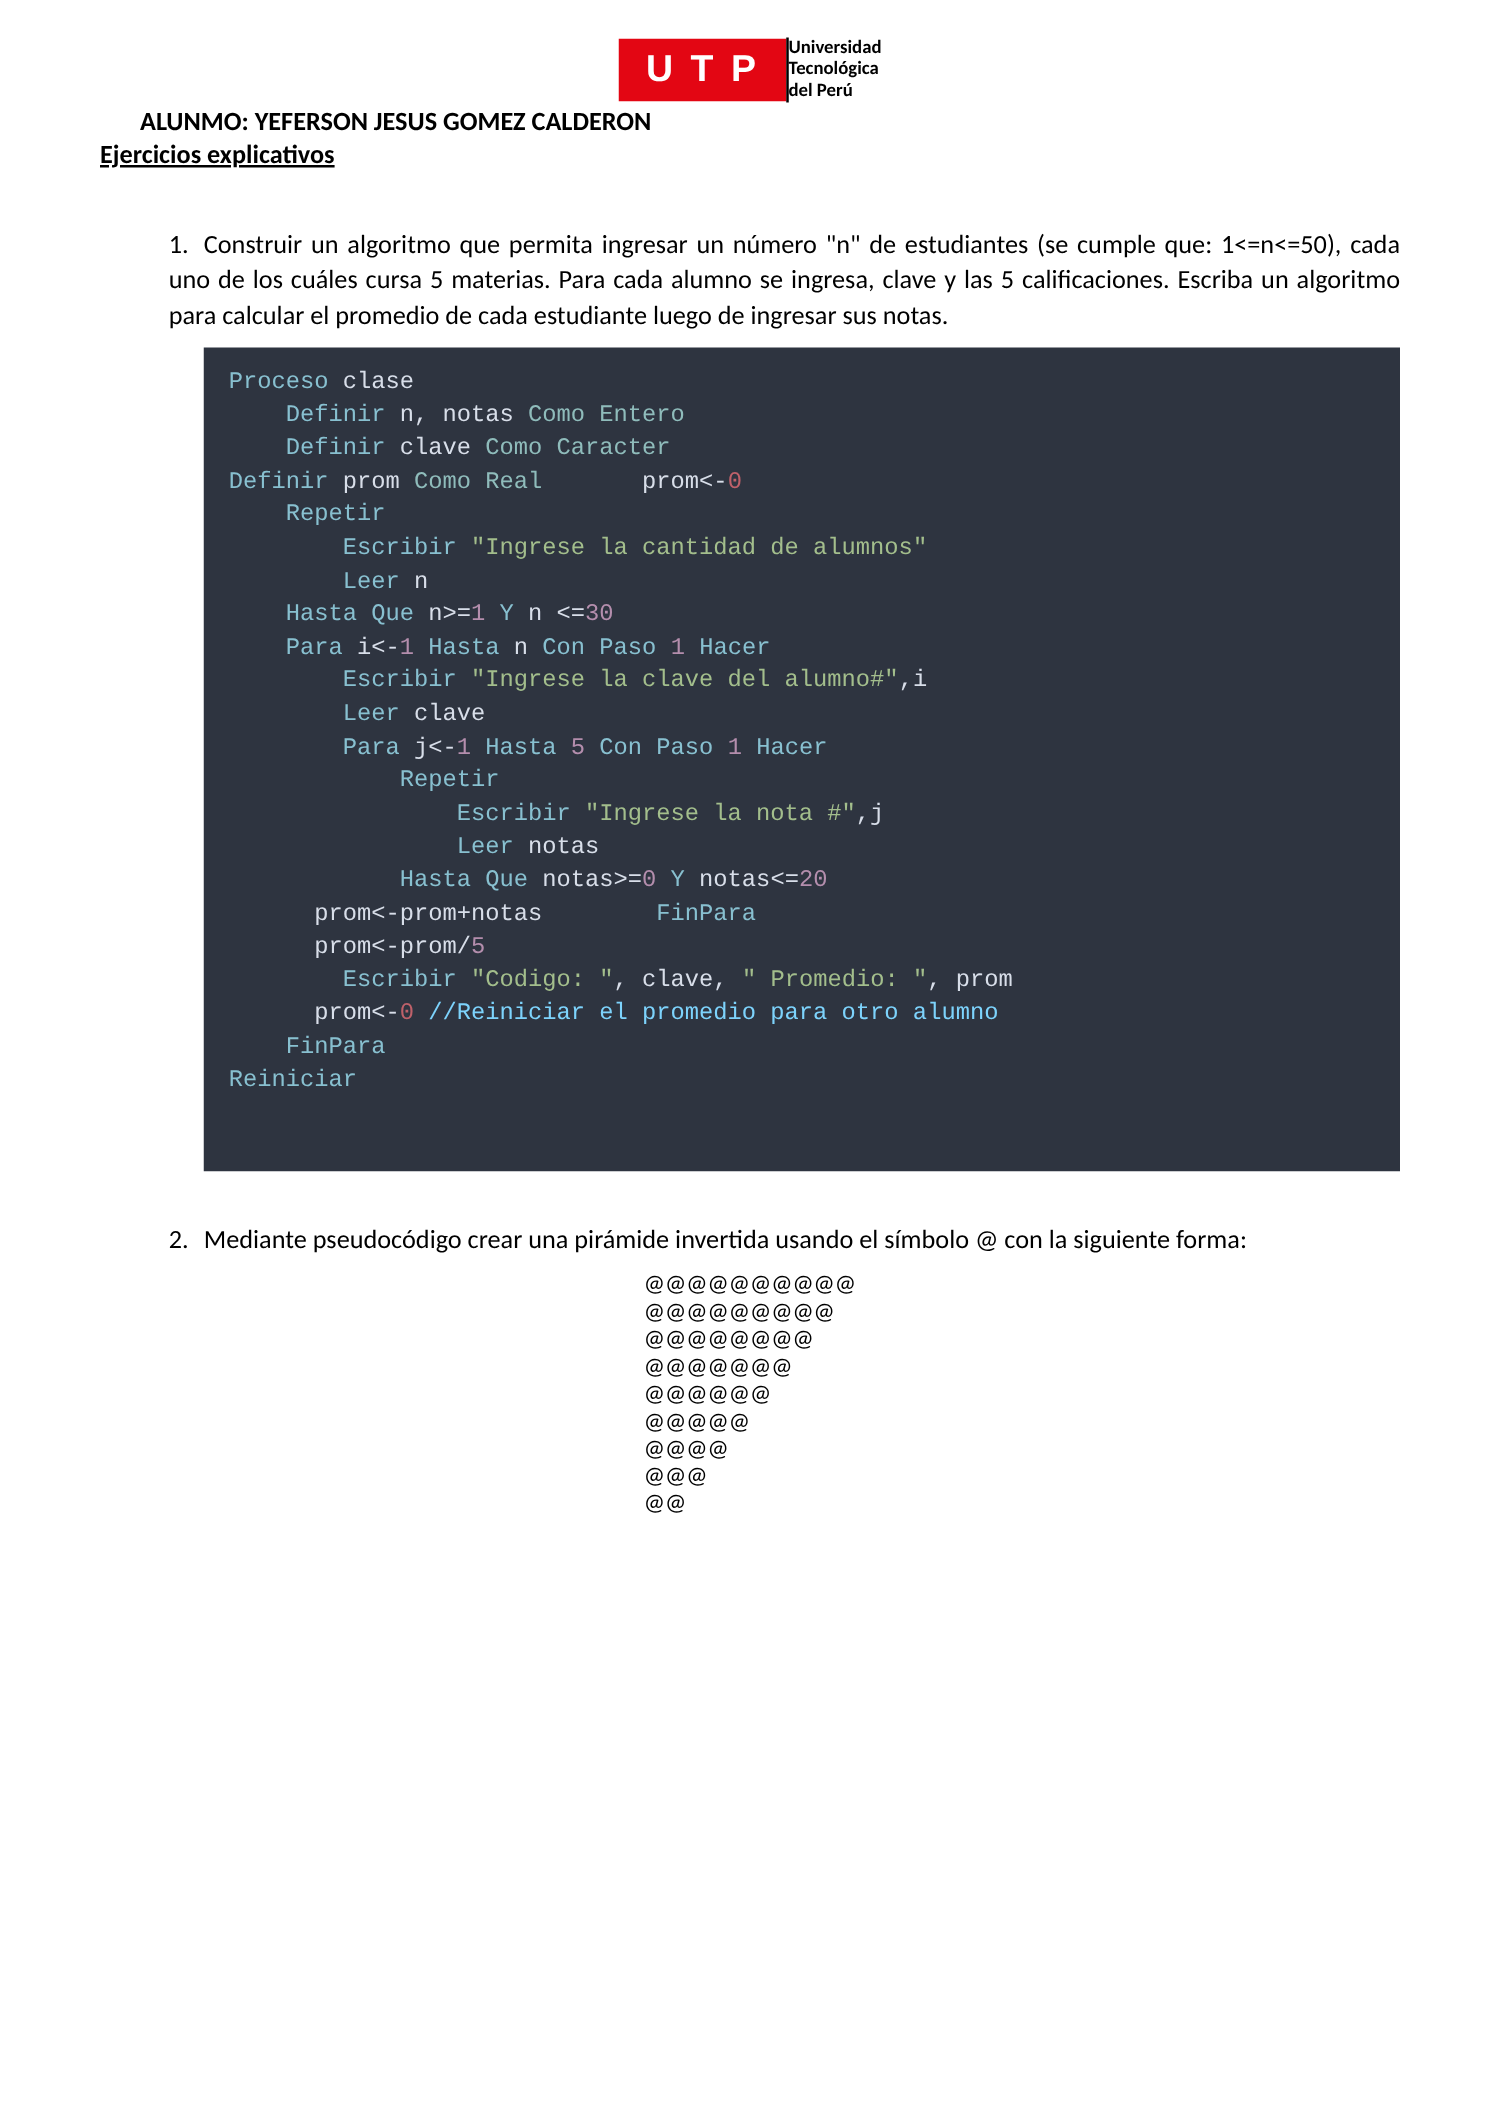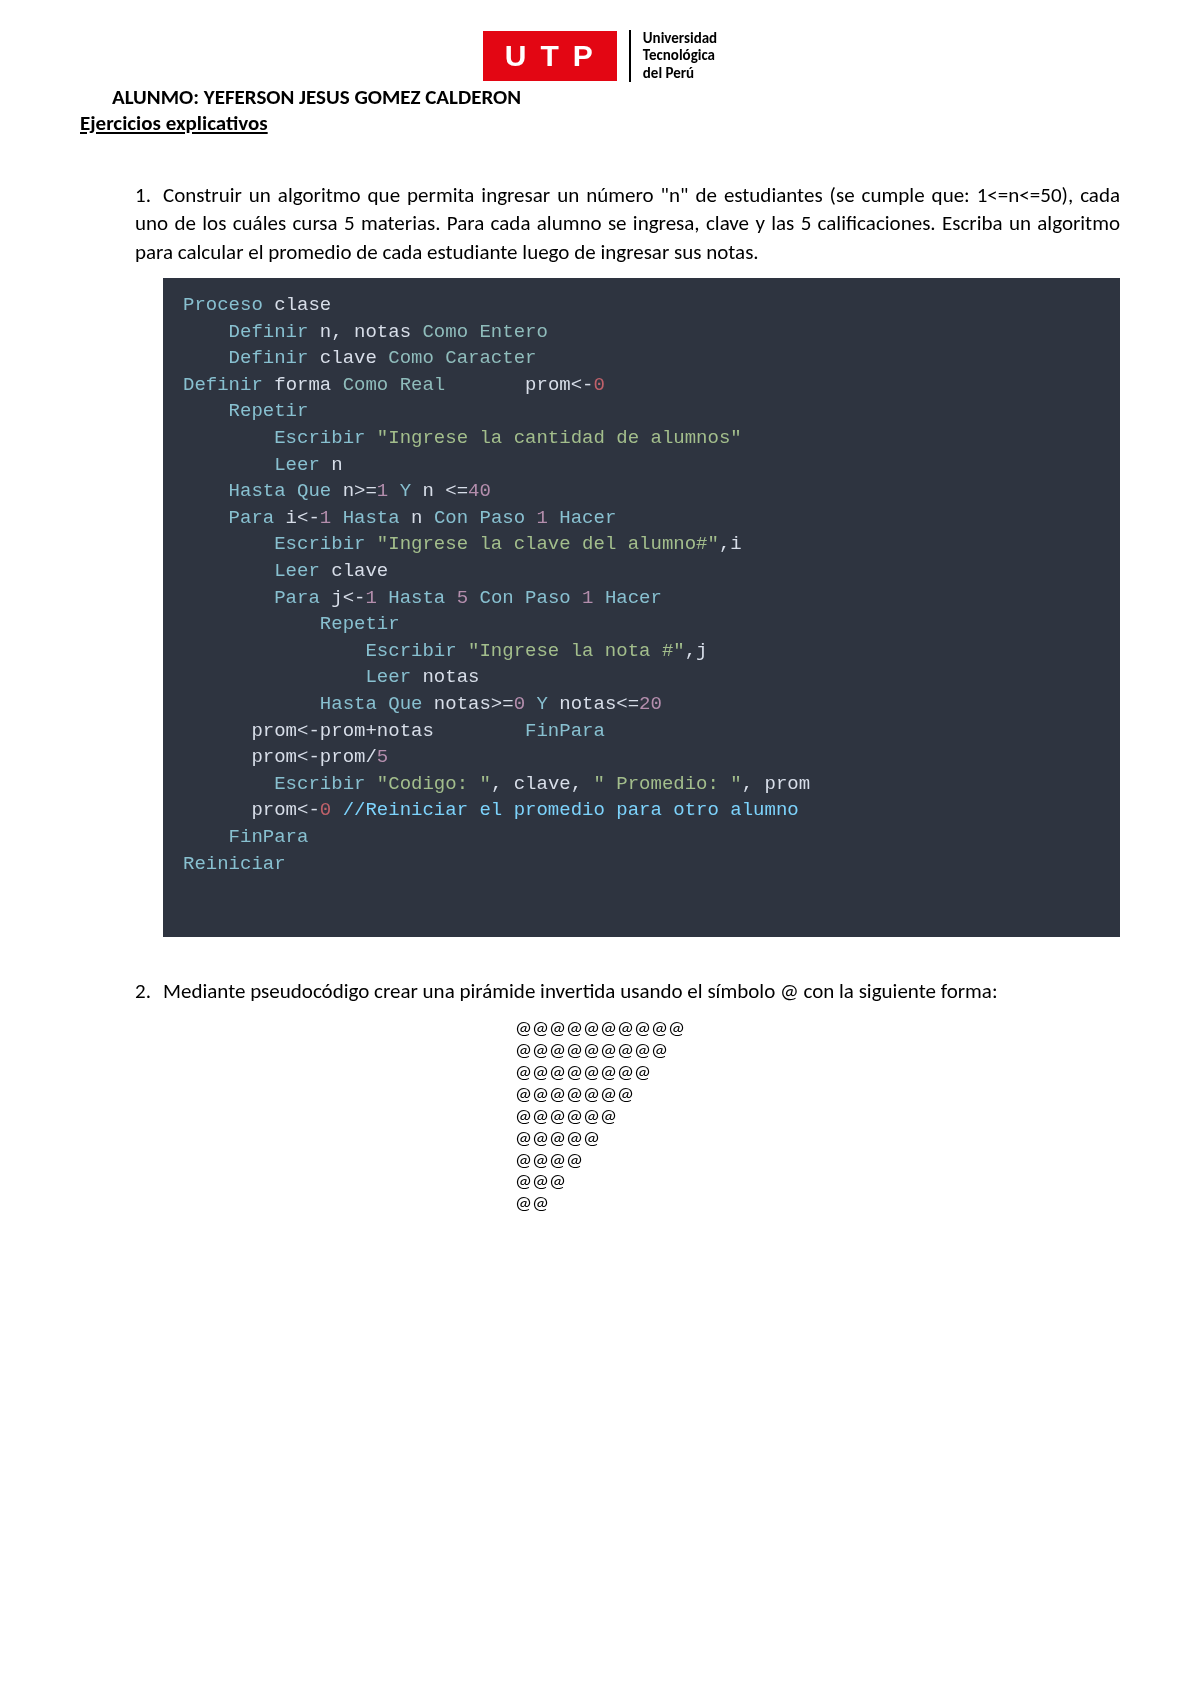--- a/index.html
+++ b/index.html
@@ -14,21 +14,20 @@
     min-height: 1698px;
     margin: 0 auto;
     padding: 30px 80px 40px 80px;
     box-sizing: border-box;
     position: relative;
   }
   .logo-wrap {
     display: flex;
     justify-content: center;
     align-items: center;
-    gap: 12px;
     margin-top: 0;
   }
   .logo-box {
     background: #e30613;
     color: #fff;
     font-weight: 900;
     font-size: 30px;
     letter-spacing: 14px;
     padding: 8px 10px 8px 22px;
     font-family: Arial, sans-serif;
@@ -131,25 +130,25 @@
 
   <div class="exercise-list">
 
     <div class="exercise-item">
       <span class="exercise-num">1.</span><span>Construir un algoritmo que permita ingresar un número "n" de estudiantes (se cumple que: 1&lt;=n&lt;=50), cada uno de los cuáles cursa 5 materias.  Para cada alumno se ingresa, clave y las 5 calificaciones. Escriba un algoritmo para calcular el promedio de cada estudiante luego de ingresar sus notas.</span>
     </div>
 
     <div class="codeblock"><span class="kw">Proceso</span><span class="var"> clase</span>
 <span class="kw">    Definir</span><span class="var"> n, notas </span><span class="type">Como Entero</span>
 <span class="kw">    Definir</span><span class="var"> clave </span><span class="type">Como Caracter</span>
-<span class="kw">Definir</span><span class="var"> forma </span><span class="type">Como Real</span><span class="var">       prom&lt;-</span><span class="op">0</span>
+<span class="kw">Definir</span><span class="var"> prom </span><span class="type">Como Real</span><span class="var">       prom&lt;-</span><span class="op">0</span>
 <span class="kw">    Repetir</span>
 <span class="kw">        Escribir </span><span class="str">"Ingrese la cantidad de alumnos"</span>
 <span class="kw">        Leer</span><span class="var"> n</span>
-<span class="kw">    Hasta Que</span><span class="var"> n&gt;=</span><span class="num">1</span><span class="kw"> Y</span><span class="var"> n &lt;=</span><span class="num">40</span>
+<span class="kw">    Hasta Que</span><span class="var"> n&gt;=</span><span class="num">1</span><span class="kw"> Y</span><span class="var"> n &lt;=</span><span class="num">30</span>
 <span class="kw">    Para</span><span class="var"> i&lt;-</span><span class="num">1</span><span class="kw"> Hasta</span><span class="var"> n </span><span class="kw">Con Paso </span><span class="num">1</span><span class="kw"> Hacer</span>
 <span class="kw">        Escribir </span><span class="str">"Ingrese la clave del alumno#"</span><span class="var">,i</span>
 <span class="kw">        Leer</span><span class="var"> clave</span>
 <span class="kw">        Para</span><span class="var"> j&lt;-</span><span class="num">1</span><span class="kw"> Hasta </span><span class="num">5</span><span class="kw"> Con Paso </span><span class="num">1</span><span class="kw"> Hacer</span>
 <span class="kw">            Repetir</span>
 <span class="kw">                Escribir </span><span class="str">"Ingrese la nota #"</span><span class="var">,j</span>
 <span class="kw">                Leer</span><span class="var"> notas</span>
 <span class="kw">            Hasta Que</span><span class="var"> notas&gt;=</span><span class="num">0</span><span class="kw"> Y</span><span class="var"> notas&lt;=</span><span class="num">20</span>
 <span class="var">      prom&lt;-prom+notas        </span><span class="kw">FinPara</span>
 <span class="var">      prom&lt;-prom/</span><span class="num">5</span>

